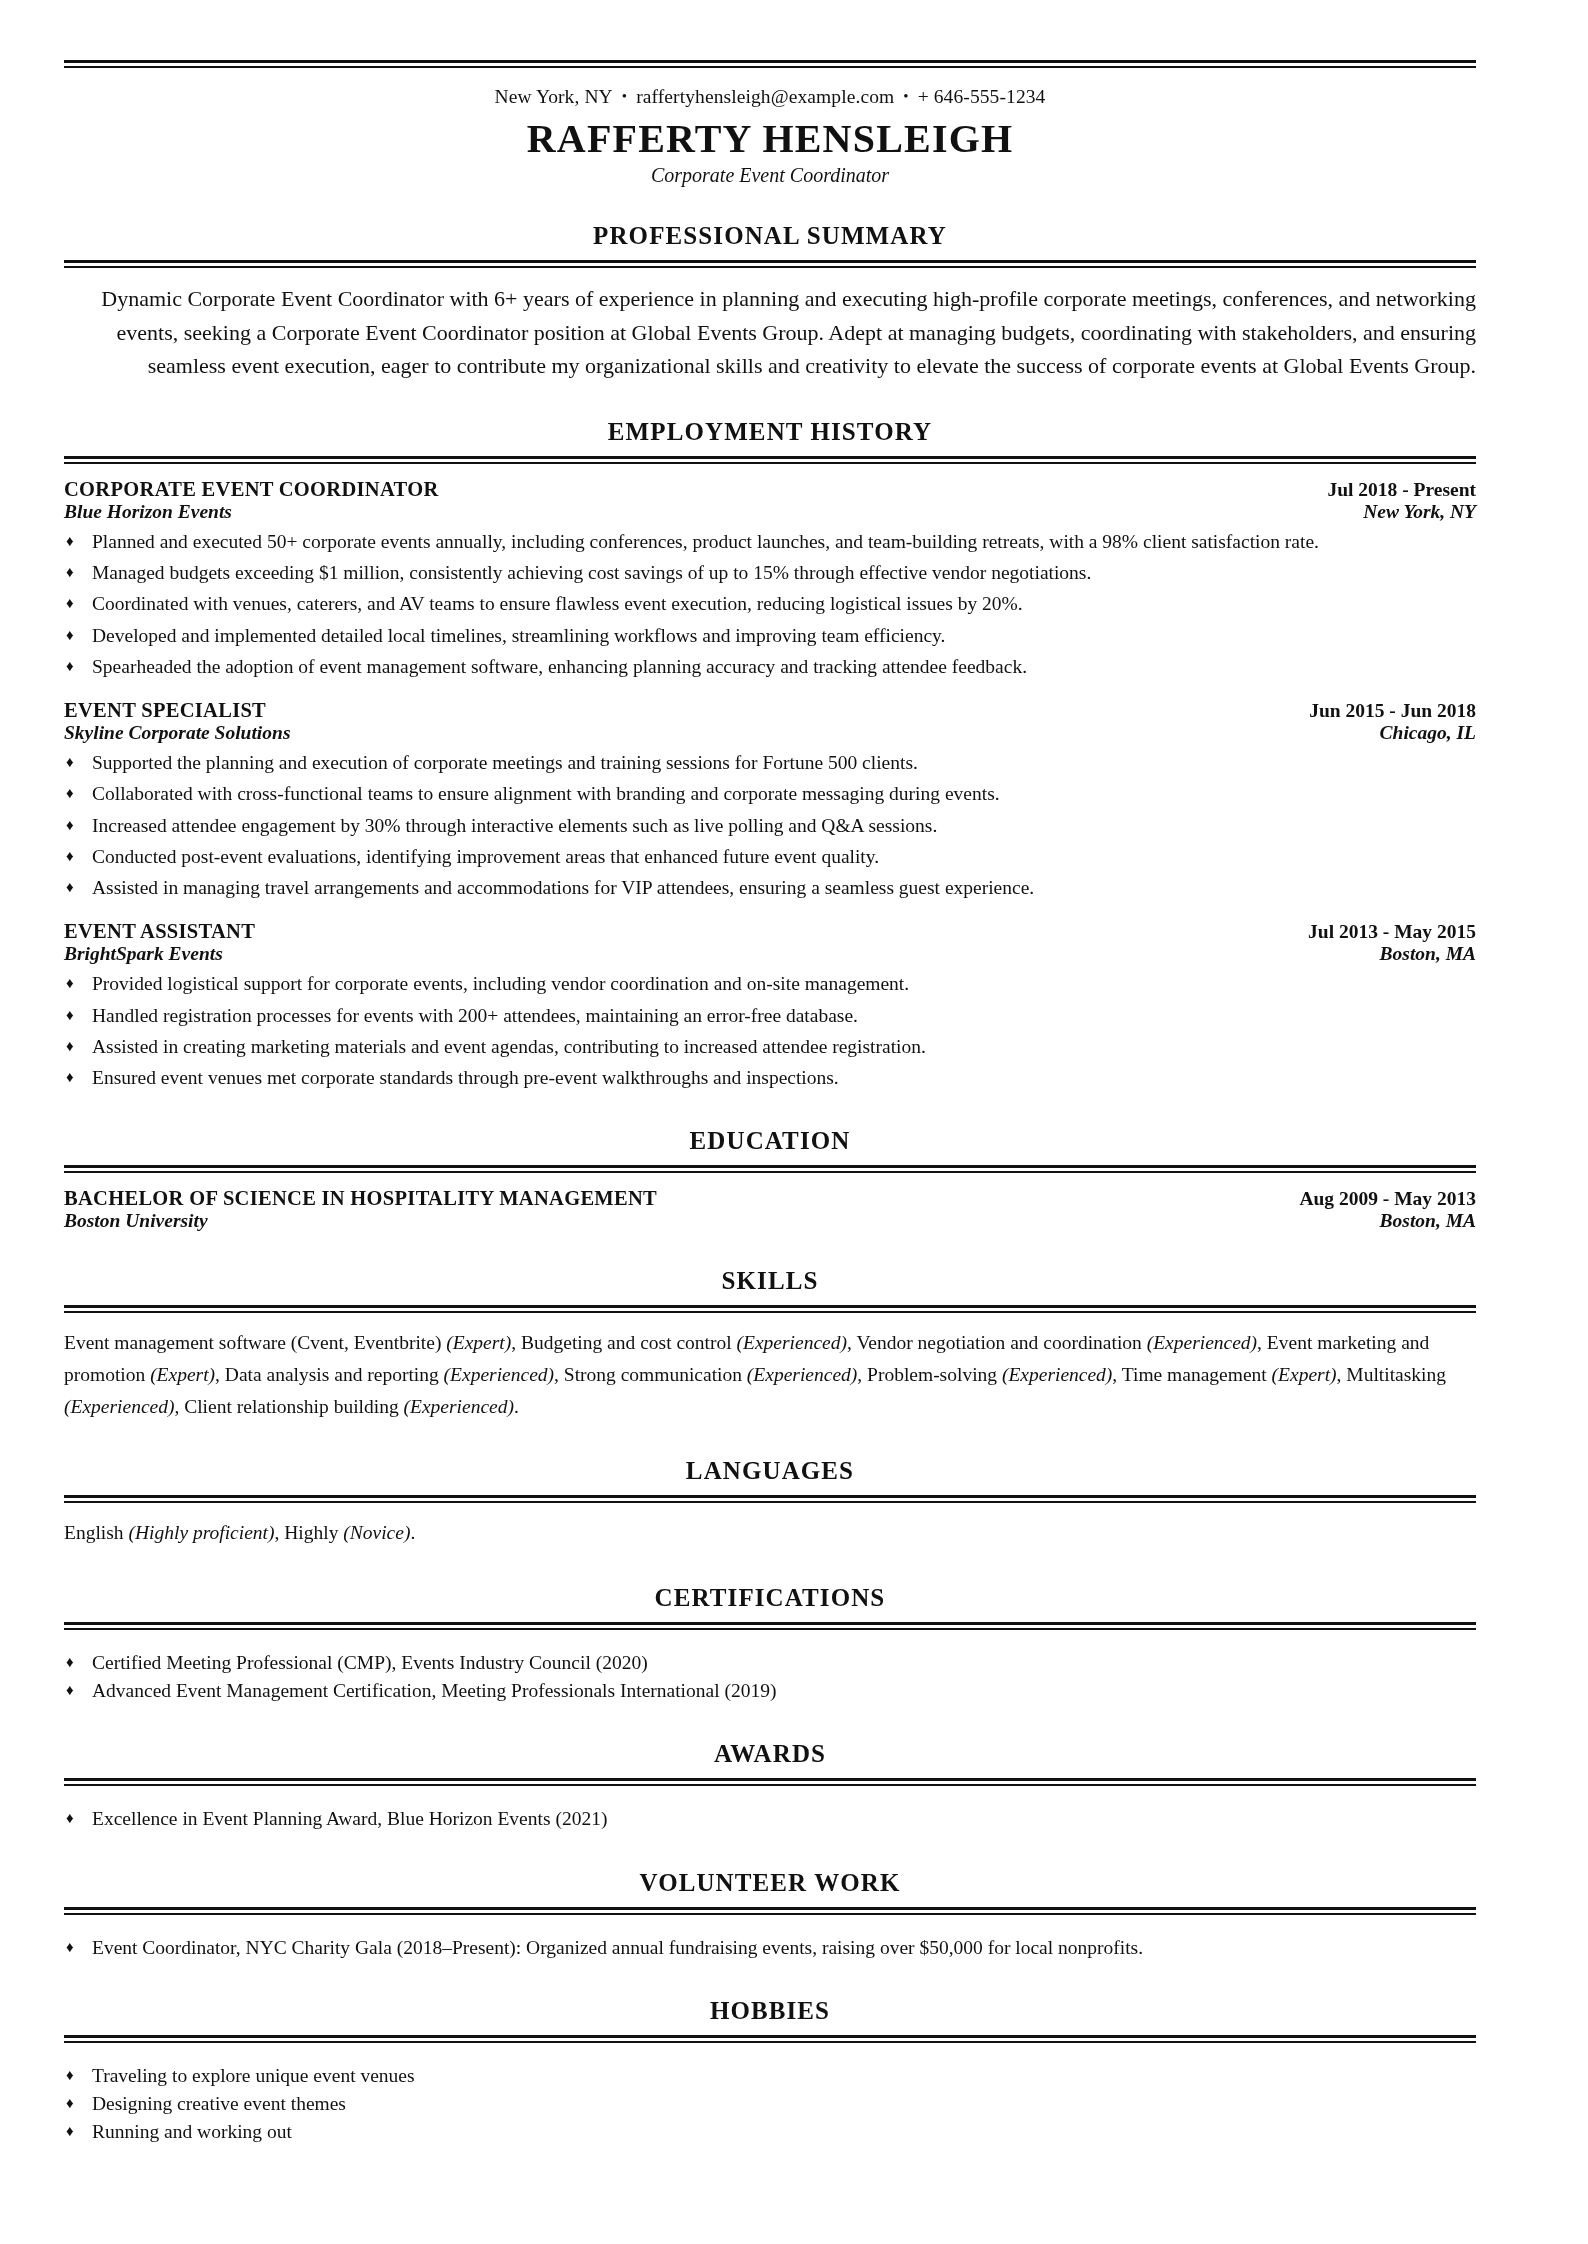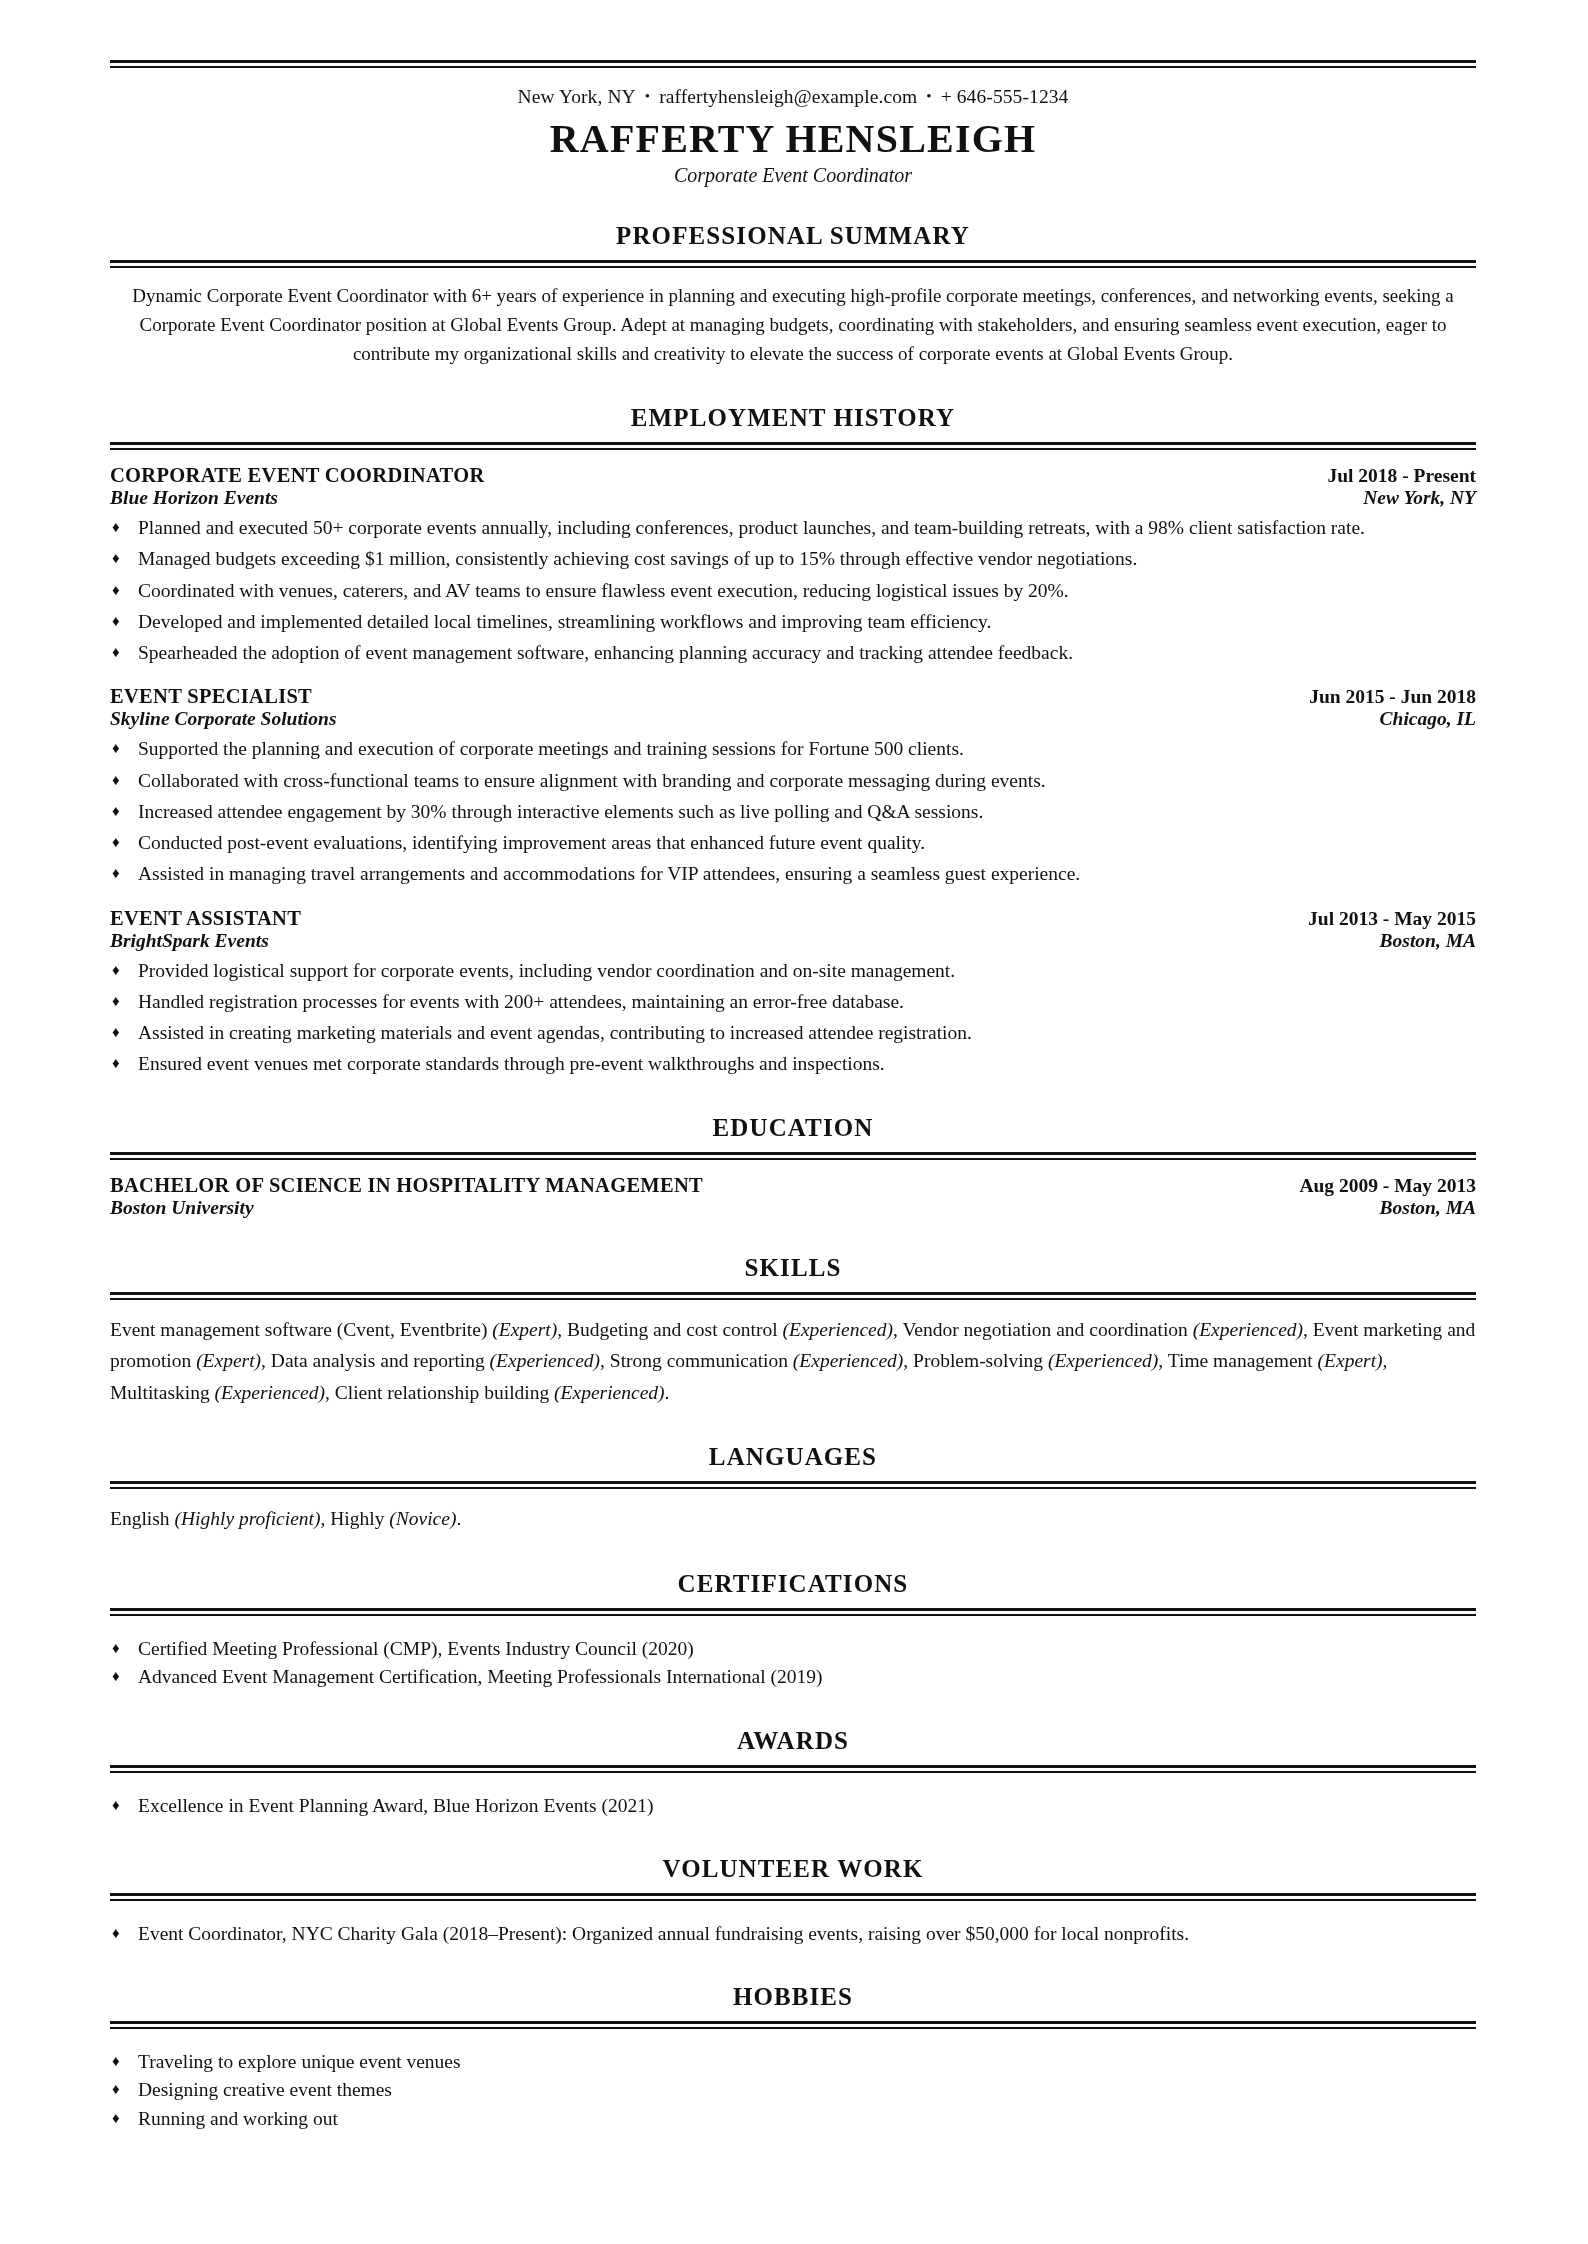--- a/index.html
+++ b/index.html
@@ -11,21 +11,21 @@
     width: 1588px;
     height: 2244px;
     font-family: "Liberation Serif", "DejaVu Serif", serif;
     color: #111111;
     -webkit-font-smoothing: antialiased;
   }
   .page {
     box-sizing: border-box;
     width: 1588px;
     height: 2244px;
-    padding: 60px 112px 0 110px;
+    padding: 60px 112px 0 64px;
     background: #ffffff;
   }
 
   
   .rule-double {
     width: 100%;
     margin: 0;
   }
   .rule-double .r-thick {
     height: 3px;
@@ -76,24 +76,24 @@
   .section-heading {
     text-align: center;
     font-size: 25px;
     font-weight: 700;
     letter-spacing: 1.1px;
     margin: 0 0 10px 0;
   }
   .section-body { padding-top: 14px; }
 
   .summary-text {
-    font-size: 19px;
+    font-size: 22px;
     line-height: 1.52;
     margin: 0;
-    text-align: center;
+    text-align: right;
     font-family: Liberation Serif, serif;
   }
   .entry-row {
     display: flex;
     justify-content: space-between;
     align-items: baseline;
     width: 100%;
   }
   .entry-title {
     font-size: 20.5px;

